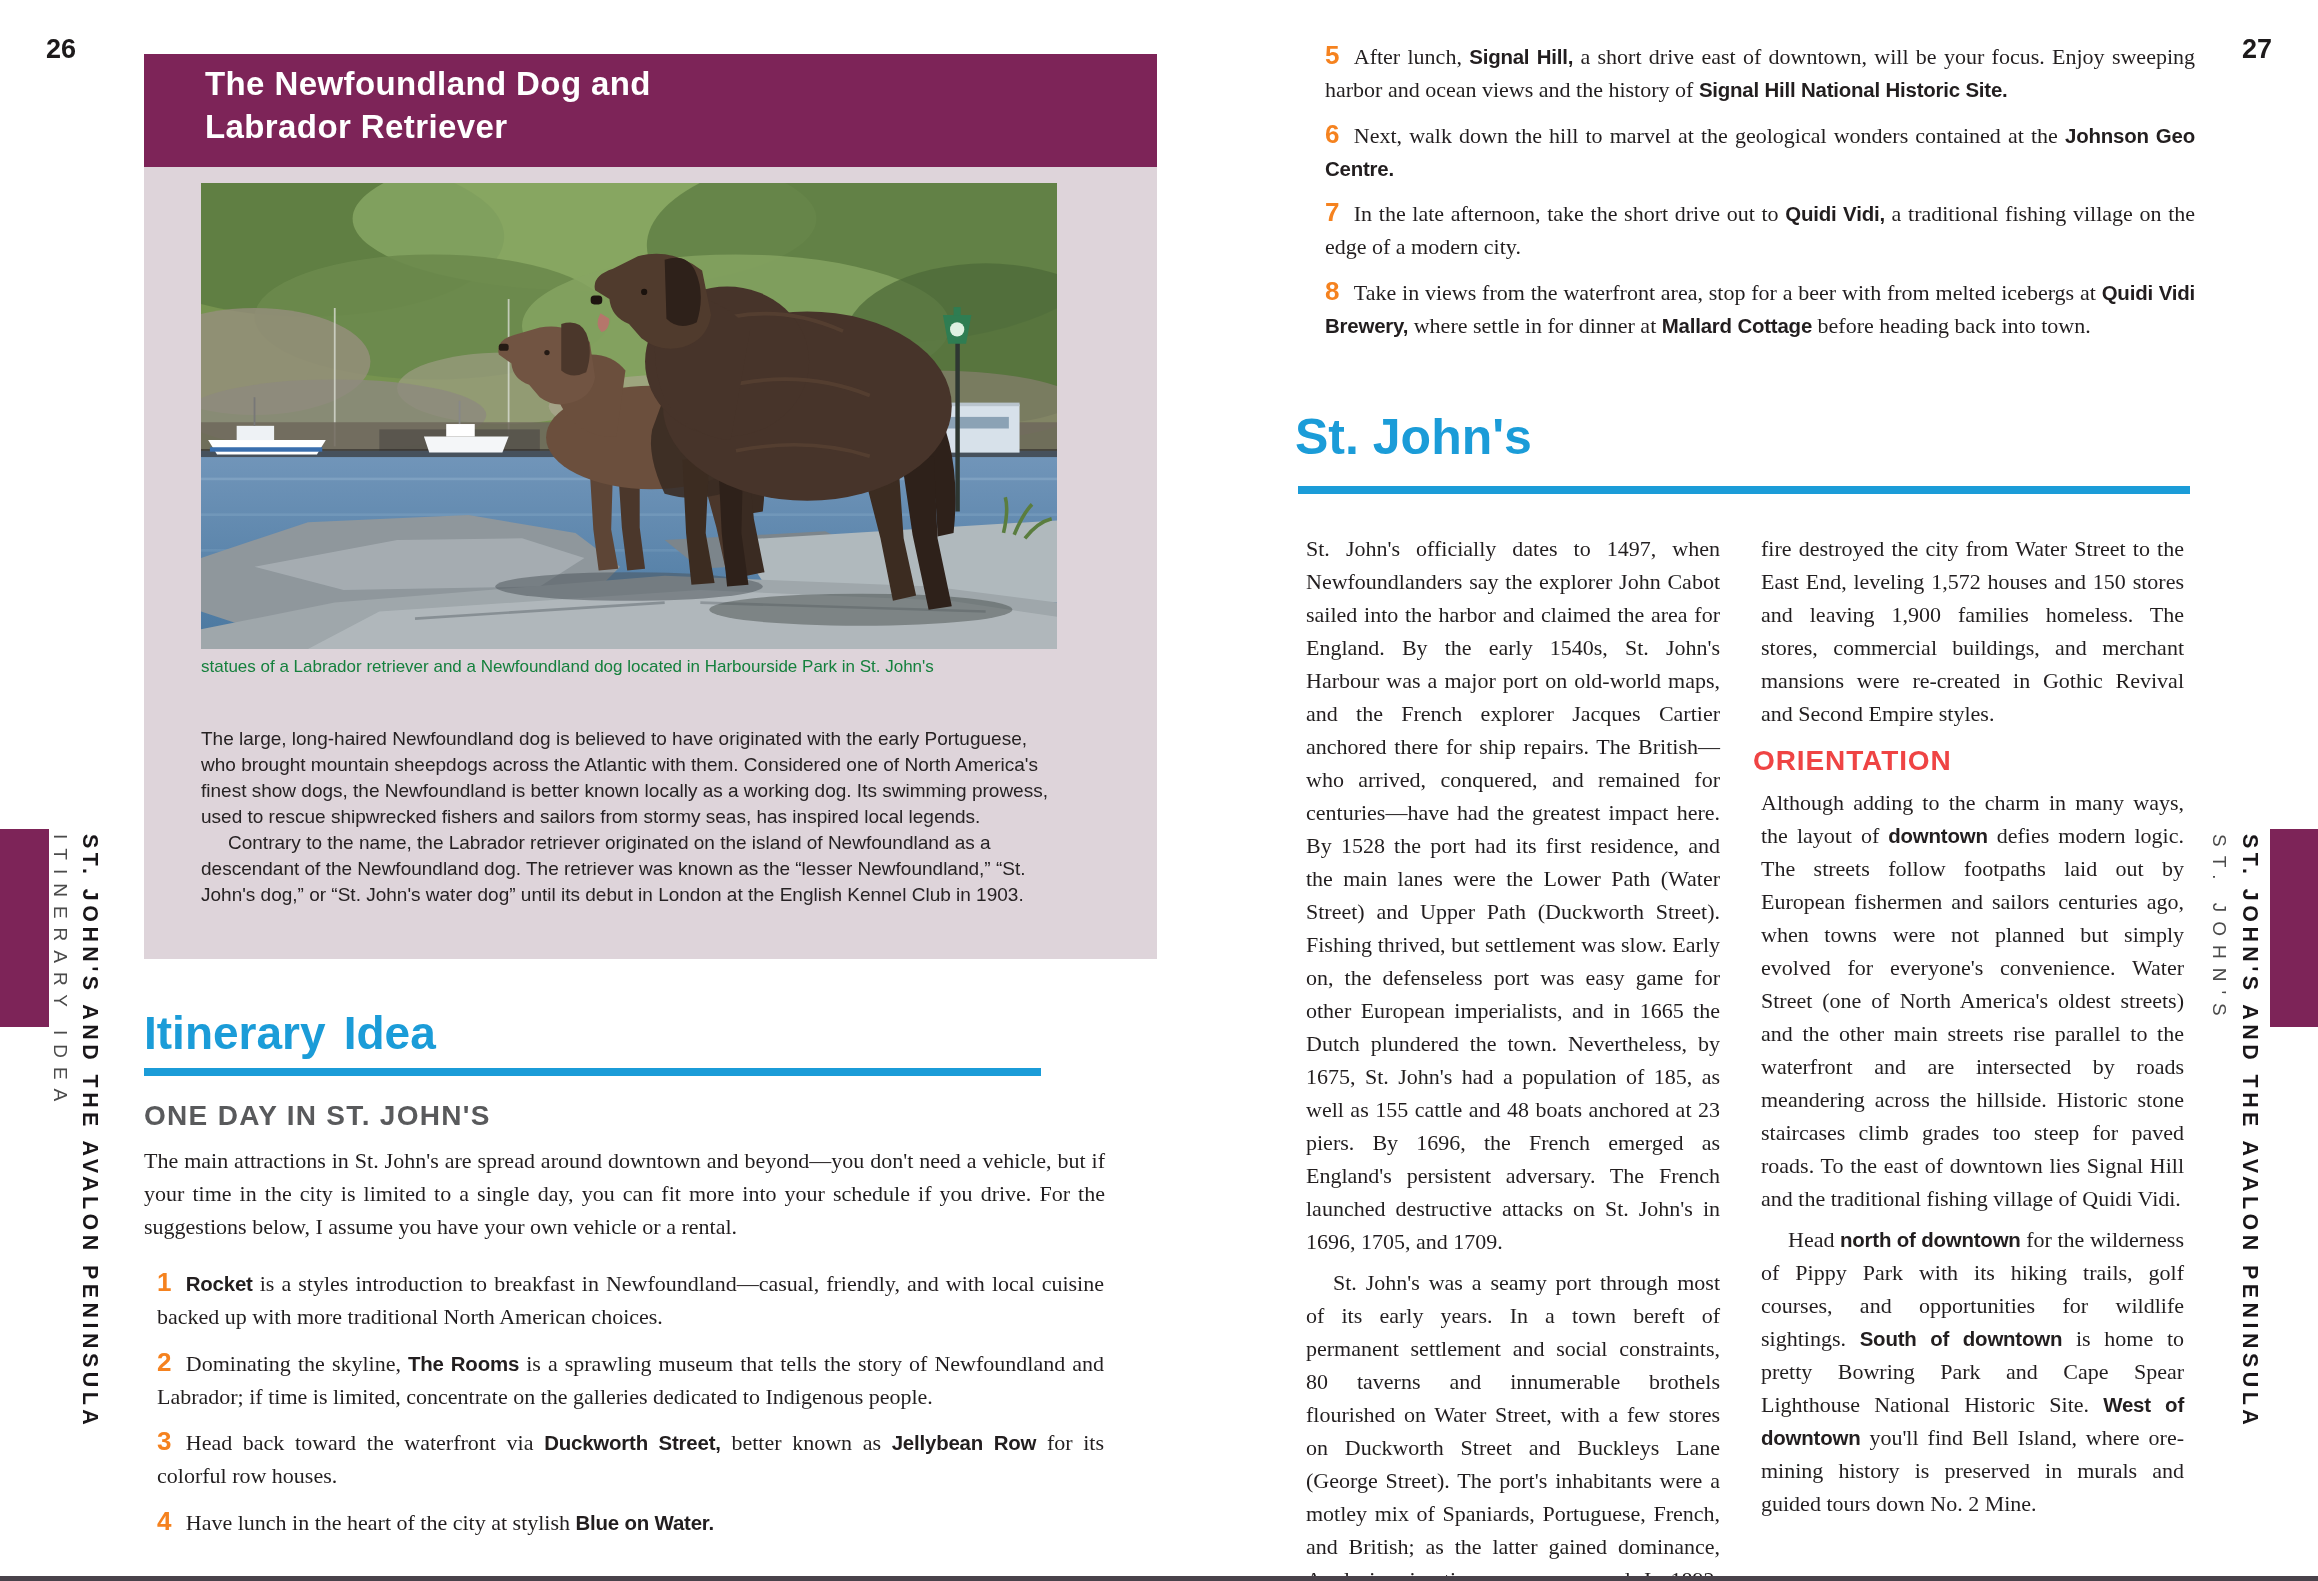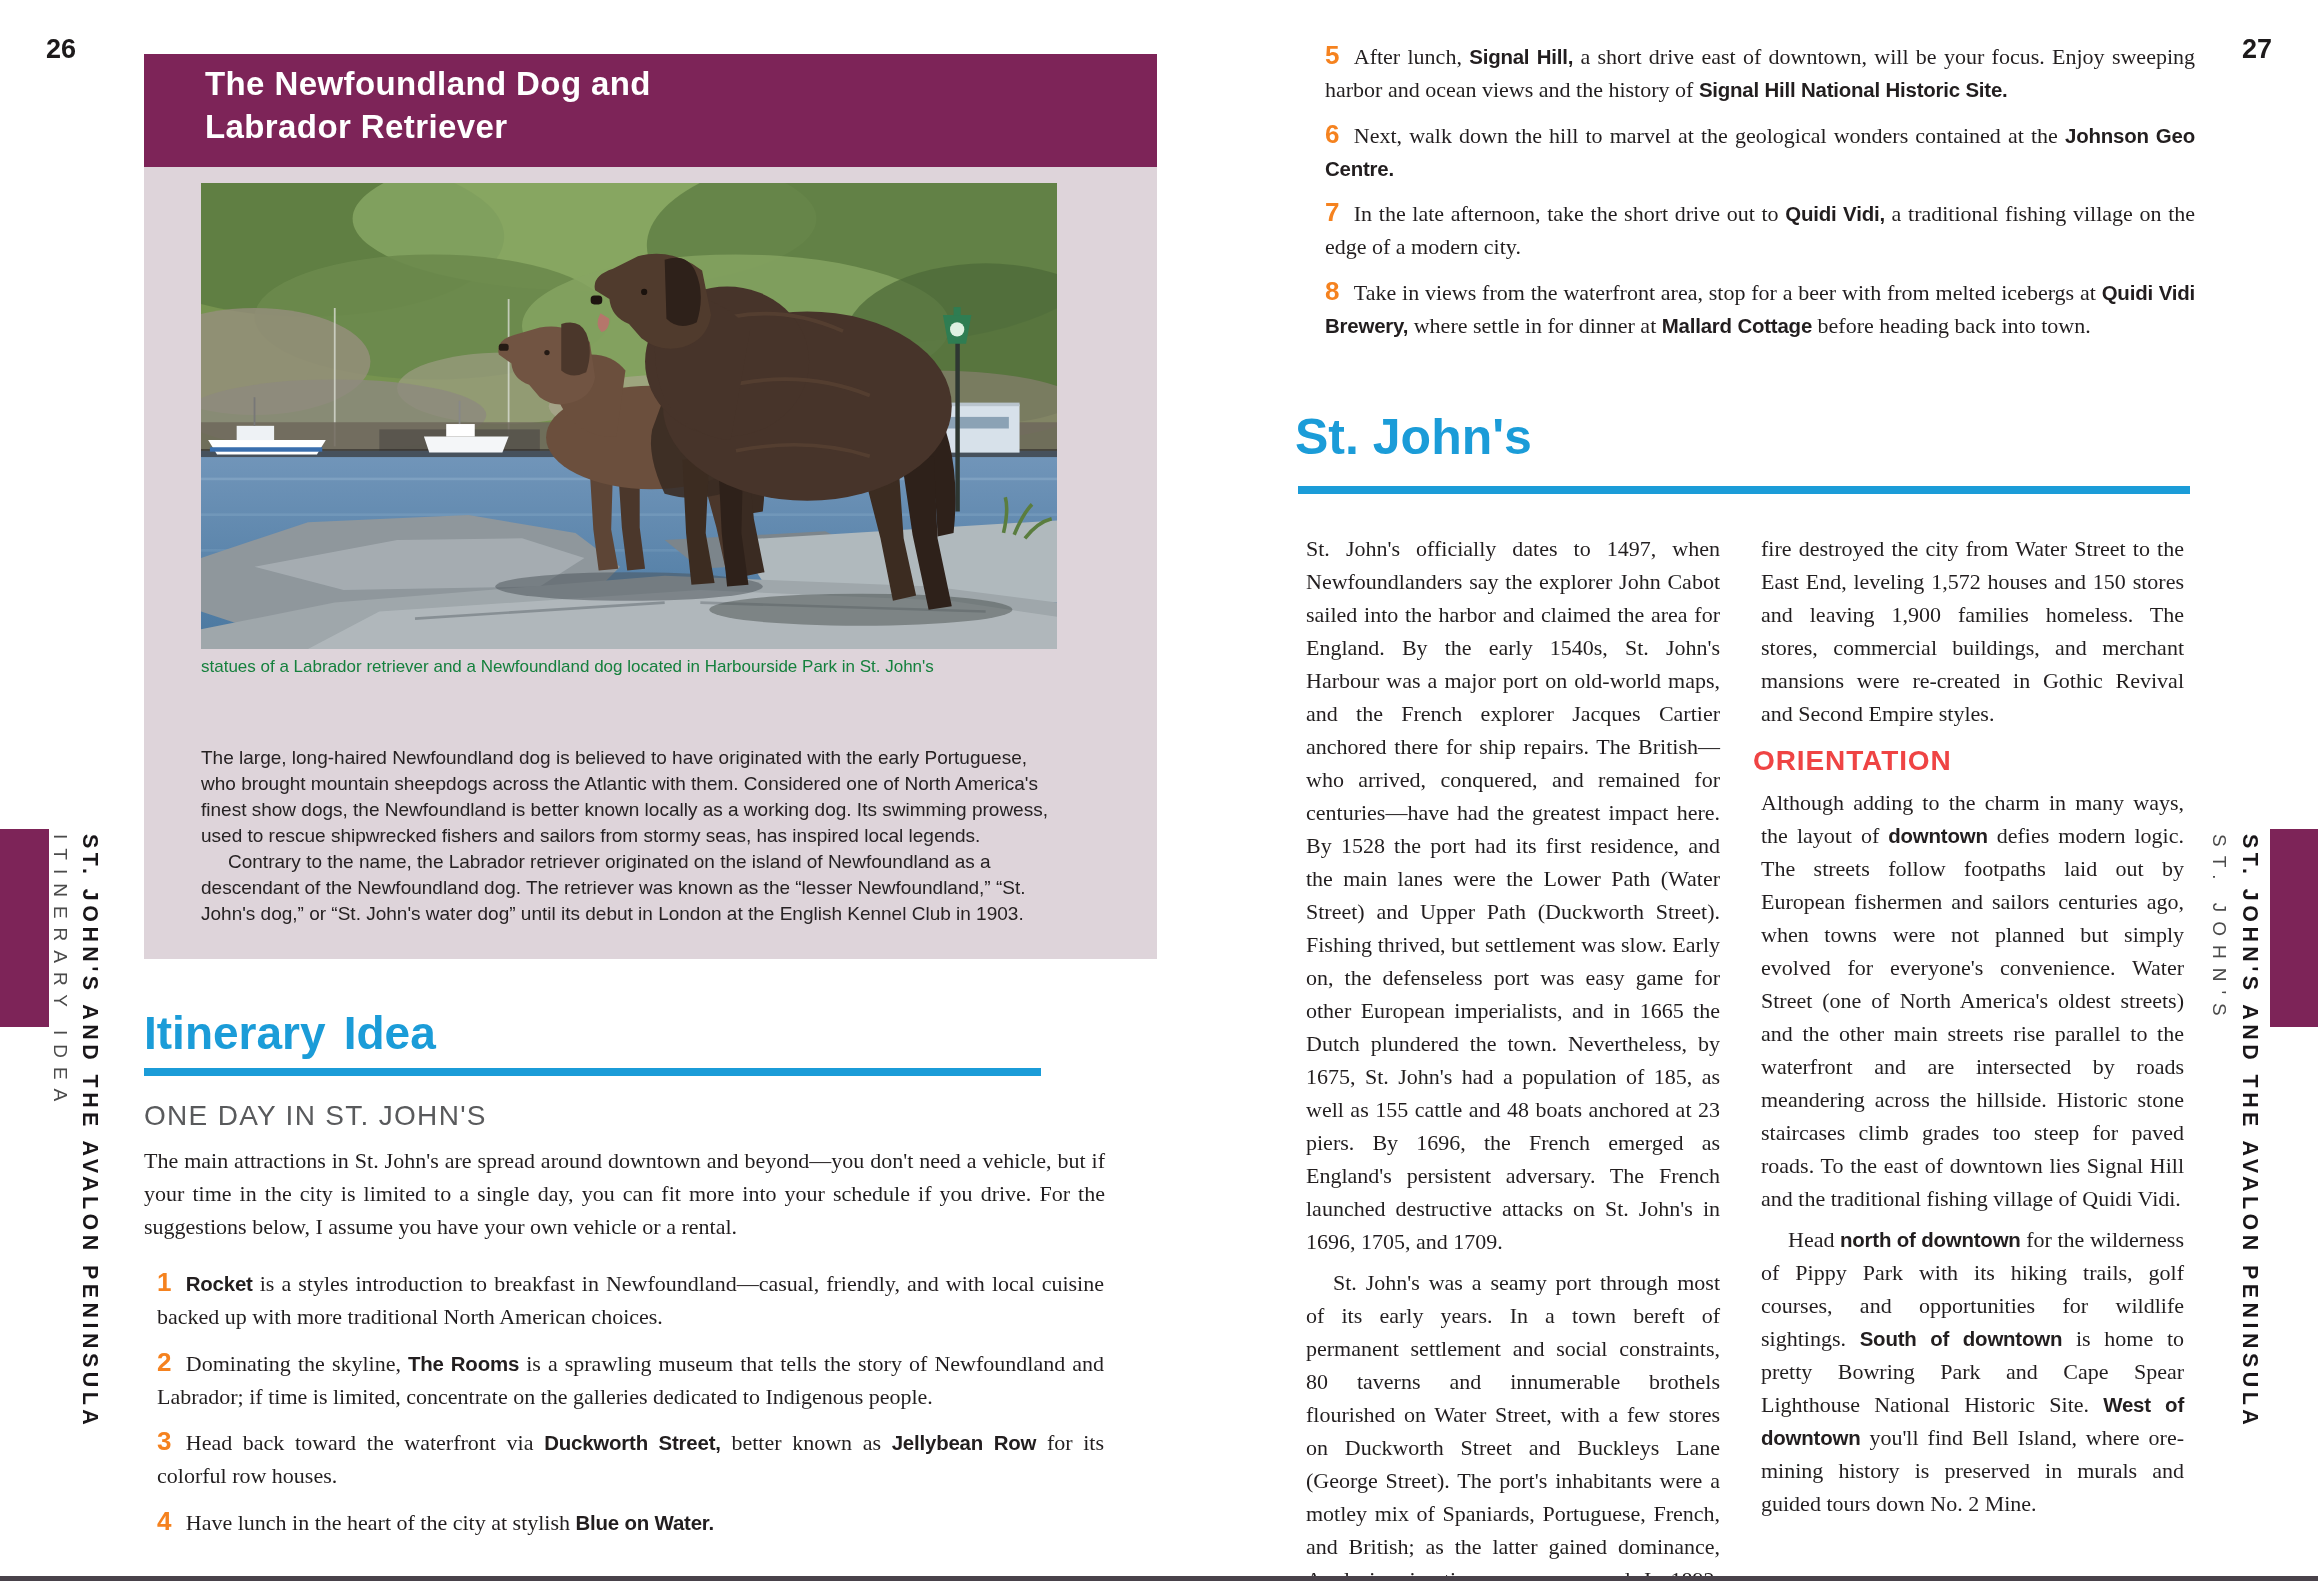--- a/index.html
+++ b/index.html
@@ -11,30 +11,30 @@
   .pagenum{font-family:"Liberation Sans",sans-serif;font-weight:700;font-size:27px;color:#1d1a1b;}
 
   
   #feature-header{left:144px;top:54px;width:1013px;height:113px;background:#7d2458;}
   #feature-title{left:205px;top:62px;width:464px;font-family:"Liberation Sans",sans-serif;
                  font-weight:700;font-size:33px;line-height:43px;color:#ffffff;letter-spacing:0.4px;}
   #feature-body{left:144px;top:167px;width:1013px;height:792px;background:#ded4da;}
   #harbor-photo{left:201px;top:183px;width:856px;height:466px;overflow:hidden;}
   #photo-caption{left:201px;top:656px;width:856px;font-family:Liberation Sans, sans-serif;
                  font-size:17px;line-height:21.4px;color:#15803d;}
-  #sidebar-text{left:201px;top:745px;width:858px;font-family:"Liberation Sans",sans-serif;
+  #sidebar-text{left:201px;top:726px;width:858px;font-family:"Liberation Sans",sans-serif;
                 font-size:19px;line-height:26px;color:#262223;}
   #sidebar-text .bodypara{margin:0;}
   #sidebar-text .bodypara + .bodypara{text-indent:27px;}
 
   
   #itin-heading{left:144px;top:1006px;font-family:"Liberation Sans",sans-serif;font-weight:700;
                 font-size:46px;color:#1b9cd8;letter-spacing:0;word-spacing:5.4px;}
   #itin-rule{left:144px;top:1068px;width:897px;height:8px;background:#1b9cd8;}
-  #itin-sub{left:144px;top:1100px;font-family:"Liberation Sans",sans-serif;font-weight:400;
+  #itin-sub{left:144px;top:1100px;font-family:"Liberation Sans",sans-serif;font-weight:700;
             font-size:28px;color:#595a5c;letter-spacing:1.3px;}
   #itin-intro{left:144px;top:1144px;width:961px;font-size:22px;line-height:33px;text-align:justify;}
 
   .num-item{font-size:22px;line-height:33px;text-align:justify;margin:0 0 12.5px 0;}
   .num{font-family:"Liberation Sans",sans-serif;font-weight:700;font-size:26px;color:#f5821f;
        margin-right:14.3px;}
   .kw{font-family:"Liberation Sans",sans-serif;font-weight:700;font-size:.93em;letter-spacing:-0.2px;}
 
   #items-left{left:157px;top:1266px;width:947px;}
   #items-right{left:1325px;top:39px;width:870px;}

